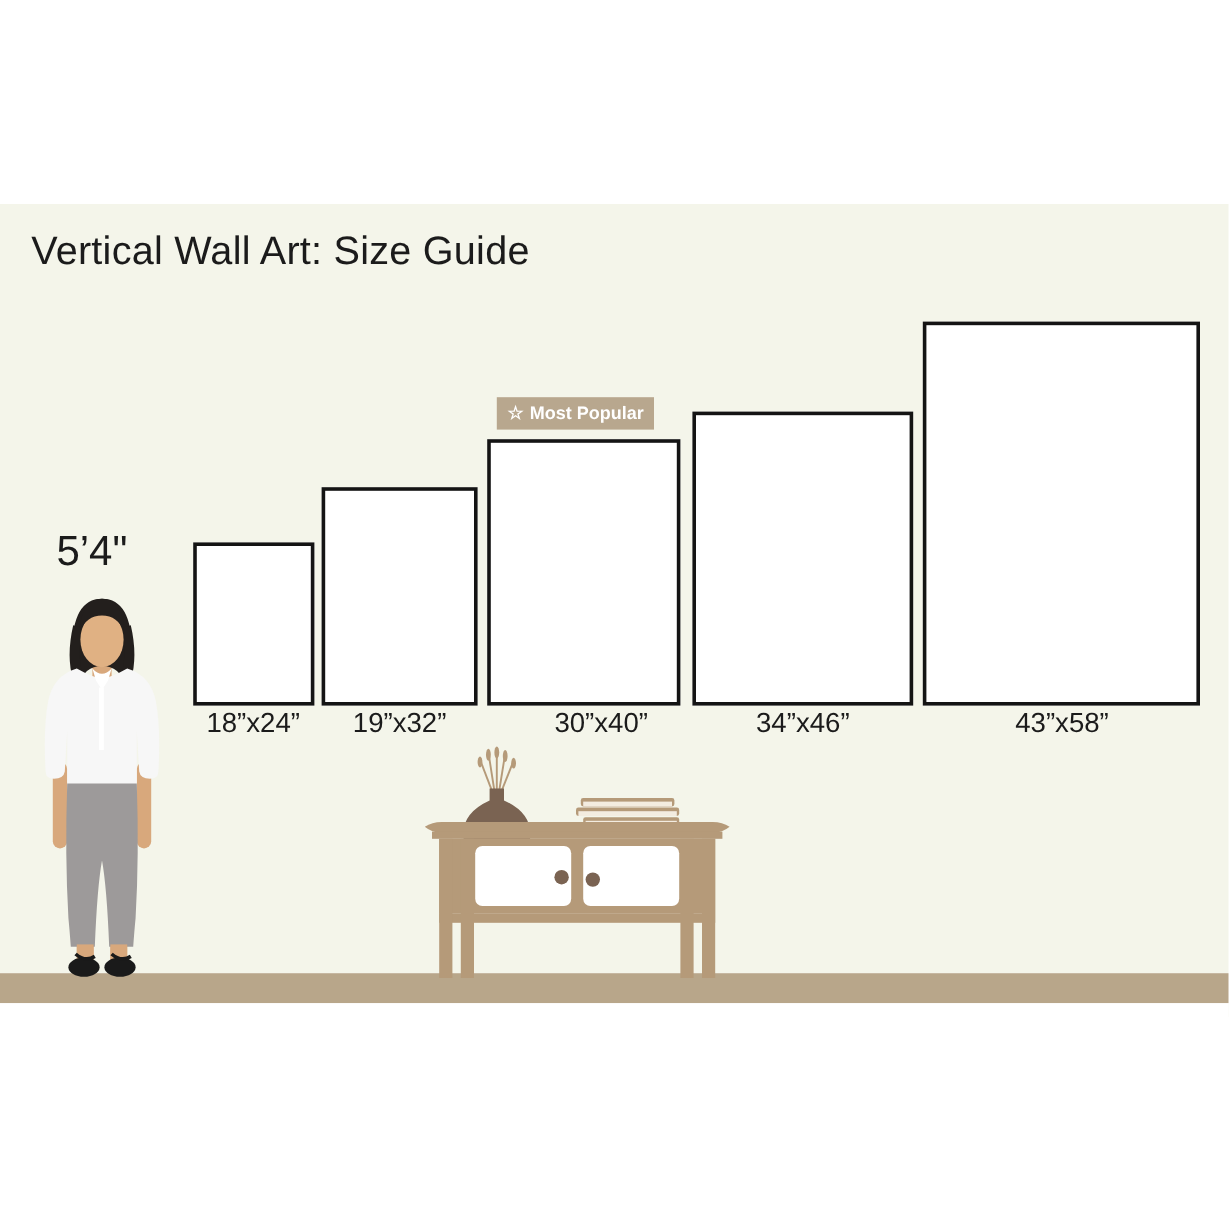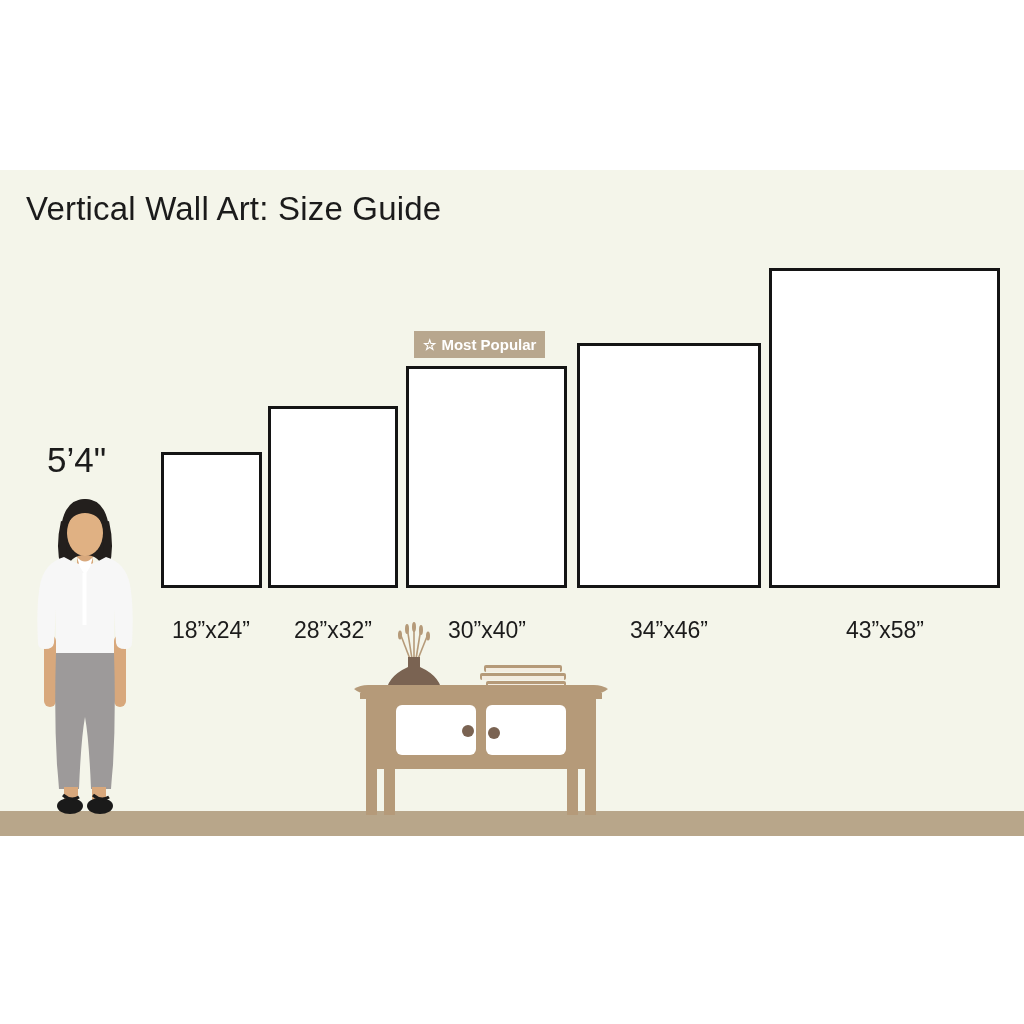--- a/index.html
+++ b/index.html
@@ -71,21 +71,20 @@
     border: 3px solid #141414;
     box-sizing: border-box;
   }
   .size-label {
     position: absolute;
     top: 589px;
     font-size: 23px;
     color: #1b1b1b;
     text-align: center;
     white-space: nowrap;
-    margin-top: 28px;
   }
 
   
   .badge {
     position: absolute;
     left: 414px;
     top: 331px;
     height: 27px;
     padding: 0 9px;
     background: #b8a78e;
@@ -196,23 +195,23 @@
     <rect x="16" y="84" width="11" height="116" fill="#b59a79"></rect>
     <rect x="34" y="84" width="11" height="116" fill="#b59a79"></rect>
     <rect x="217" y="84" width="11" height="116" fill="#b59a79"></rect>
     <rect x="235" y="84" width="11" height="116" fill="#b59a79"></rect>
   </svg>
 
   <div id="frames-layer">
       <div class="frame" style="left: 161px; top: 452px; width: 101px; height: 136px;"></div>
       <div class="size-label" style="left: 121px; width: 180px;">18”x24”</div>
       <div class="frame" style="left: 268px; top: 406px; width: 130px; height: 182px;"></div>
-      <div class="size-label" style="left: 243px; width: 180px;">28”x32”</div>
+      <div class="size-label" style="left: 243px; width: 180px;">19”x32”</div>
       <div class="frame" style="left: 406px; top: 366px; width: 161px; height: 222px;"></div>
-      <div class="size-label" style="left: 397px; width: 180px; text-align: center;">30”x40”</div>
+      <div class="size-label" style="left: 411px; width: 180px; text-align: center;">30”x40”</div>
       <div class="frame" style="left: 577px; top: 343px; width: 184px; height: 245px;"></div>
       <div class="size-label" style="left: 579px; width: 180px;">34”x46”</div>
       <div class="frame" style="left: 769px; top: 268px; width: 231px; height: 320px;"></div>
       <div class="size-label" style="left: 795px; width: 180px; text-align: center;">43”x58”</div>
     </div>
 
   <div class="badge">
     <span class="star">☆</span>
     <span>Most Popular</span>
   </div>

